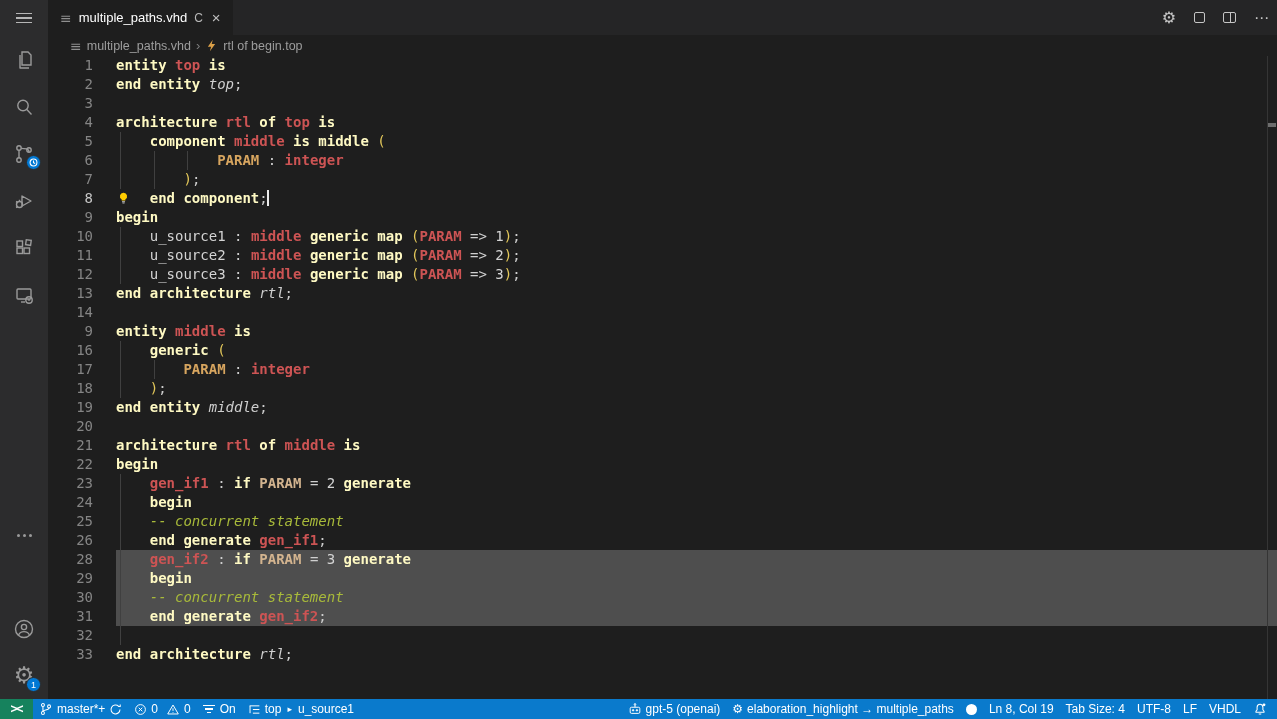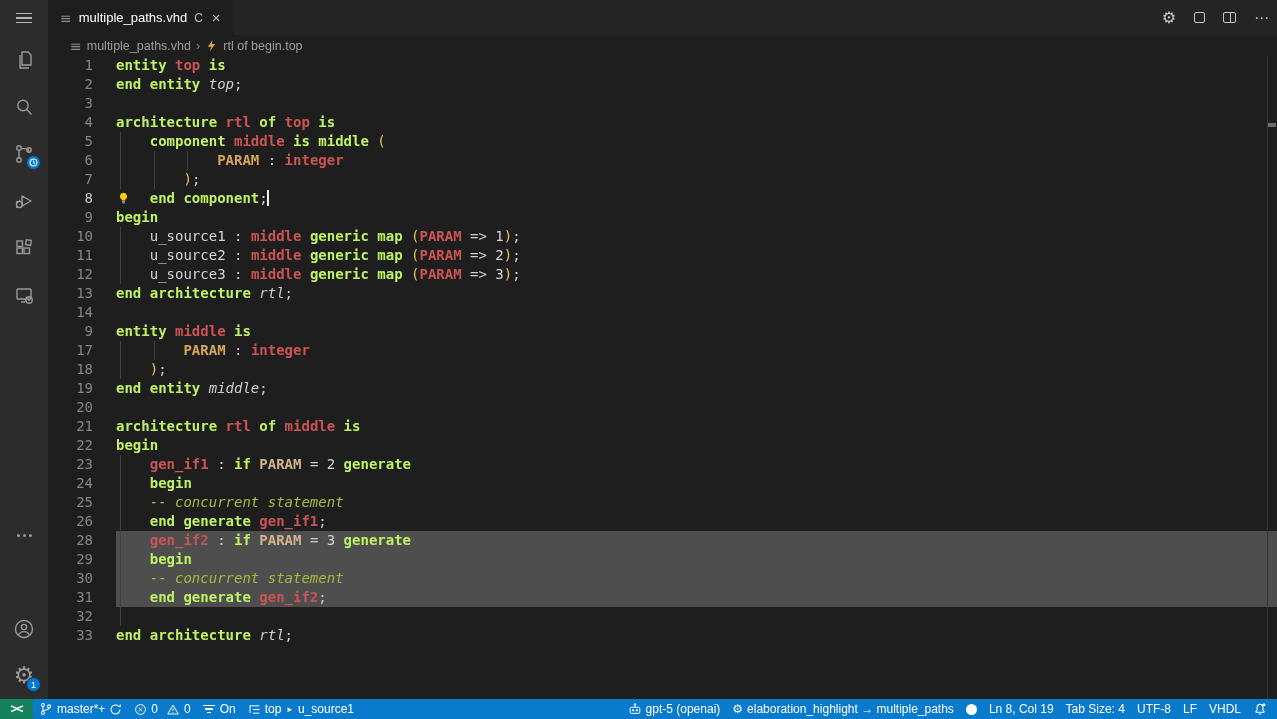--- a/index.html
+++ b/index.html
@@ -53,21 +53,21 @@
             font-family:"DejaVu Sans Mono", monospace; font-size:14px; }
   .line { display:flex; height:19px; line-height:19px; white-space:pre; }
   .ln { width:45px; text-align:right; color:#858585; flex:none; user-select:none; }
   .ln.active { color:#c6c6c6; }
   .pad { width:23px; flex:none; }
   .lc { flex:1; position:relative; color:#d4d4d4; }
   .line.hl .lc { background:#4e4e4e; }
   .guide { position:absolute; top:0; bottom:0; width:0; border-left:1px solid #404040; }
   .cursor { display:inline-block; width:2px; height:16px; background:#ececec; vertical-align:-3px; margin-left:-1px; }
   .bulb { position:absolute; left:1px; top:2px; }
-  .tk-kw { color:#bef264; font-weight:bold; }
+  .tk-kw { color:#fef9c3; font-weight:bold; }
   .tk-id { color:#cd5454; font-weight:bold; }
   .tk-gold { color:#d7a55f; font-weight:bold; }
   .tk-tan { color:#d3b48f; font-weight:bold; }
   .tk-paren { color:#e2c75a; }
   .tk-punct { color:#cfcfcf; }
   .tk-num { color:#d4d4d4; }
   .tk-plain { color:#d4d4d4; }
   .tk-comment { color:#a8ba3a; font-style:italic; }
   .tk-italic { color:#cfcfcf; font-style:italic; }
   .ruler-border { position:absolute; top:0; bottom:0; right:9px; width:1px; background:#353535; }
@@ -216,20 +216,21 @@
                   <rect x="6.2" y="12" width="3.6" height="1.3" fill="#ccc"></rect>
                   <rect x="6.7" y="13.7" width="2.6" height="1" fill="#ccc"></rect>
                 </svg></span><span class="tk-plain">    </span><span class="tk-kw">end component</span><span class="tk-punct">;</span><span class="cursor"></span></span></div>
           <div class="line"><span class="ln">9</span><span class="pad"></span><span class="lc"><span class="tk-kw">begin</span></span></div>
           <div class="line"><span class="ln">10</span><span class="pad"></span><span class="lc"><i class="guide" style="left: 4px;"></i><span class="tk-plain">    u_source1 </span><span class="tk-punct">: </span><span class="tk-id">middle </span><span class="tk-kw">generic map </span><span class="tk-paren">(</span><span class="tk-id">PARAM </span><span class="tk-punct">=&gt; </span><span class="tk-num">1</span><span class="tk-paren">)</span><span class="tk-punct">;</span></span></div>
           <div class="line"><span class="ln">11</span><span class="pad"></span><span class="lc"><i class="guide" style="left: 4px;"></i><span class="tk-plain">    u_source2 </span><span class="tk-punct">: </span><span class="tk-id">middle </span><span class="tk-kw">generic map </span><span class="tk-paren">(</span><span class="tk-id">PARAM </span><span class="tk-punct">=&gt; </span><span class="tk-num">2</span><span class="tk-paren">)</span><span class="tk-punct">;</span></span></div>
           <div class="line"><span class="ln">12</span><span class="pad"></span><span class="lc"><i class="guide" style="left: 4px;"></i><span class="tk-plain">    u_source3 </span><span class="tk-punct">: </span><span class="tk-id">middle </span><span class="tk-kw">generic map </span><span class="tk-paren">(</span><span class="tk-id">PARAM </span><span class="tk-punct">=&gt; </span><span class="tk-num">3</span><span class="tk-paren">)</span><span class="tk-punct">;</span></span></div>
           <div class="line"><span class="ln">13</span><span class="pad"></span><span class="lc"><span class="tk-kw">end architecture </span><span class="tk-italic">rtl</span><span class="tk-punct">;</span></span></div>
           <div class="line"><span class="ln">14</span><span class="pad"></span><span class="lc"></span></div>
           <div class="line"><span class="ln">9</span><span class="pad"></span><span class="lc"><span class="tk-kw">entity </span><span class="tk-id">middle </span><span class="tk-kw">is</span></span></div>
+          <div class="line"><span class="ln">16</span><span class="pad"></span><span class="lc"><i class="guide" style="left: 4px;"></i><span class="tk-plain">    </span><span class="tk-kw">generic </span><span class="tk-paren">(</span></span></div>
           <div class="line"><span class="ln">17</span><span class="pad"></span><span class="lc"><i class="guide" style="left: 4px;"></i><i class="guide" style="left: 37.72px;"></i><span class="tk-plain">        </span><span class="tk-gold">PARAM </span><span class="tk-punct">: </span><span class="tk-id">integer</span></span></div>
           <div class="line"><span class="ln">18</span><span class="pad"></span><span class="lc"><i class="guide" style="left: 4px;"></i><span class="tk-plain">    </span><span class="tk-paren">)</span><span class="tk-punct">;</span></span></div>
           <div class="line"><span class="ln">19</span><span class="pad"></span><span class="lc"><span class="tk-kw">end entity </span><span class="tk-italic">middle</span><span class="tk-punct">;</span></span></div>
           <div class="line"><span class="ln">20</span><span class="pad"></span><span class="lc"></span></div>
           <div class="line"><span class="ln">21</span><span class="pad"></span><span class="lc"><span class="tk-kw">architecture </span><span class="tk-id">rtl </span><span class="tk-kw">of </span><span class="tk-id">middle </span><span class="tk-kw">is</span></span></div>
           <div class="line"><span class="ln">22</span><span class="pad"></span><span class="lc"><span class="tk-kw">begin</span></span></div>
           <div class="line"><span class="ln">23</span><span class="pad"></span><span class="lc"><i class="guide" style="left: 4px;"></i><span class="tk-plain">    </span><span class="tk-id">gen_if1 </span><span class="tk-punct">: </span><span class="tk-kw">if </span><span class="tk-tan">PARAM </span><span class="tk-punct">= </span><span class="tk-num">2 </span><span class="tk-kw">generate</span></span></div>
           <div class="line"><span class="ln">24</span><span class="pad"></span><span class="lc"><i class="guide" style="left: 4px;"></i><span class="tk-plain">    </span><span class="tk-kw">begin</span></span></div>
           <div class="line"><span class="ln">25</span><span class="pad"></span><span class="lc"><i class="guide" style="left: 4px;"></i><span class="tk-plain">    </span><span class="tk-comment">-- concurrent statement</span></span></div>
           <div class="line"><span class="ln">26</span><span class="pad"></span><span class="lc"><i class="guide" style="left: 4px;"></i><span class="tk-plain">    </span><span class="tk-kw">end generate </span><span class="tk-id">gen_if1</span><span class="tk-punct">;</span></span></div>

